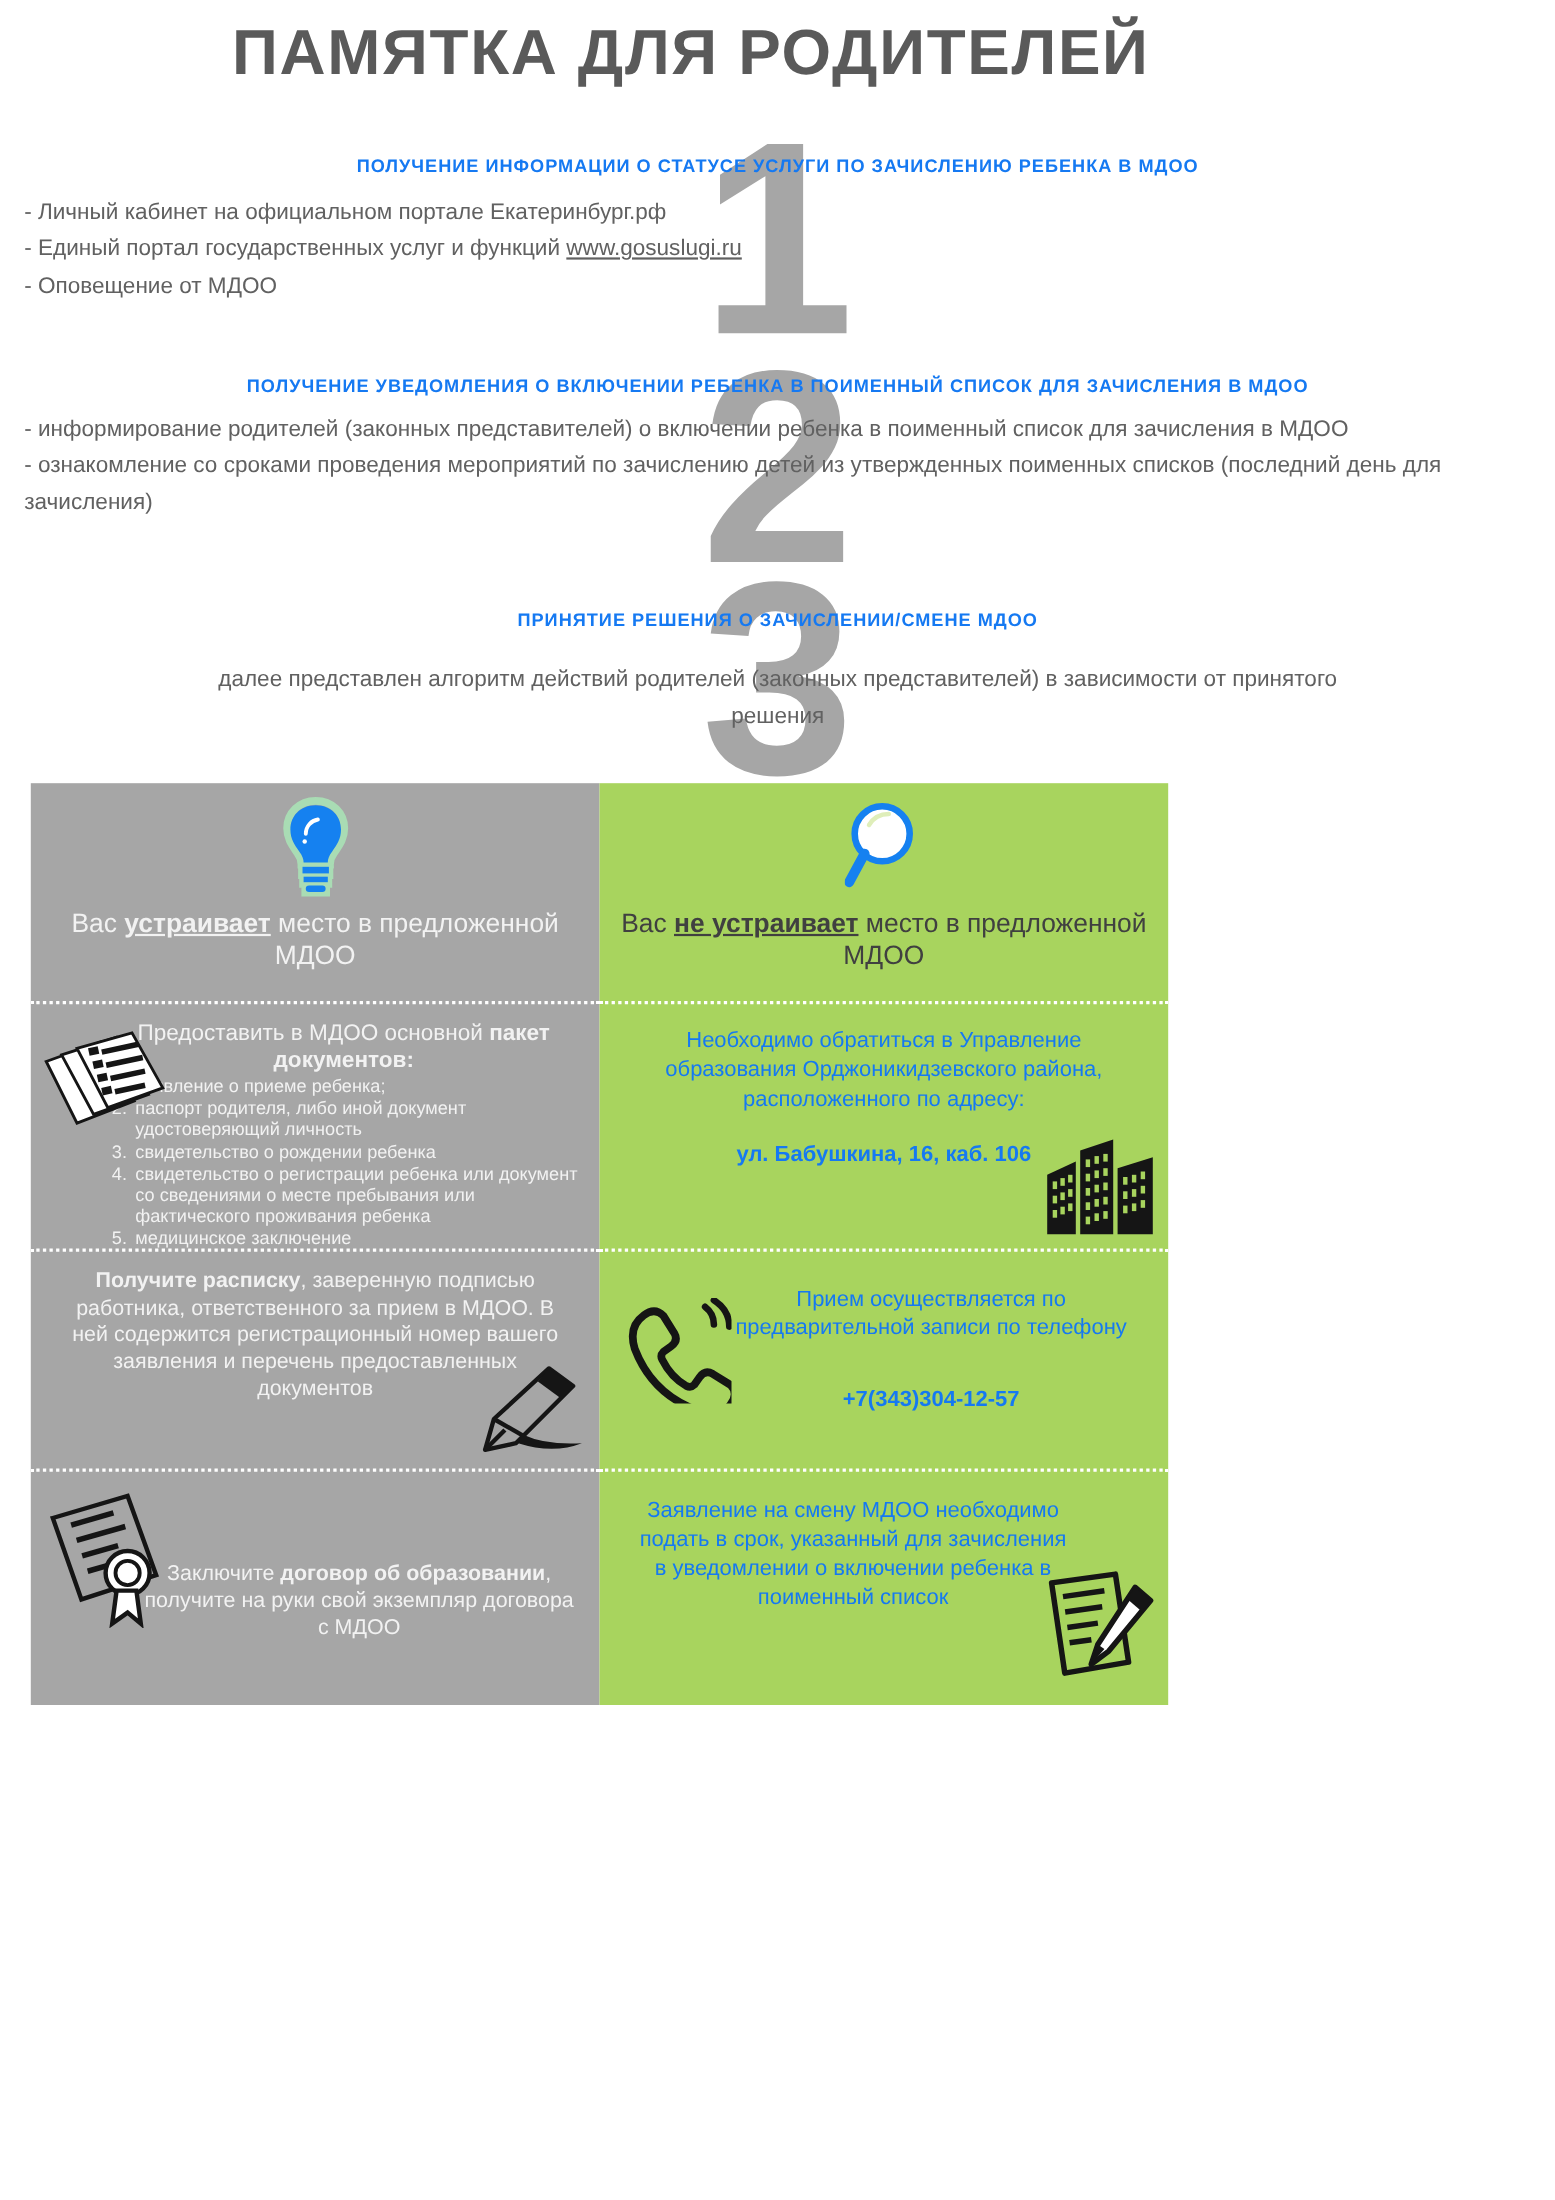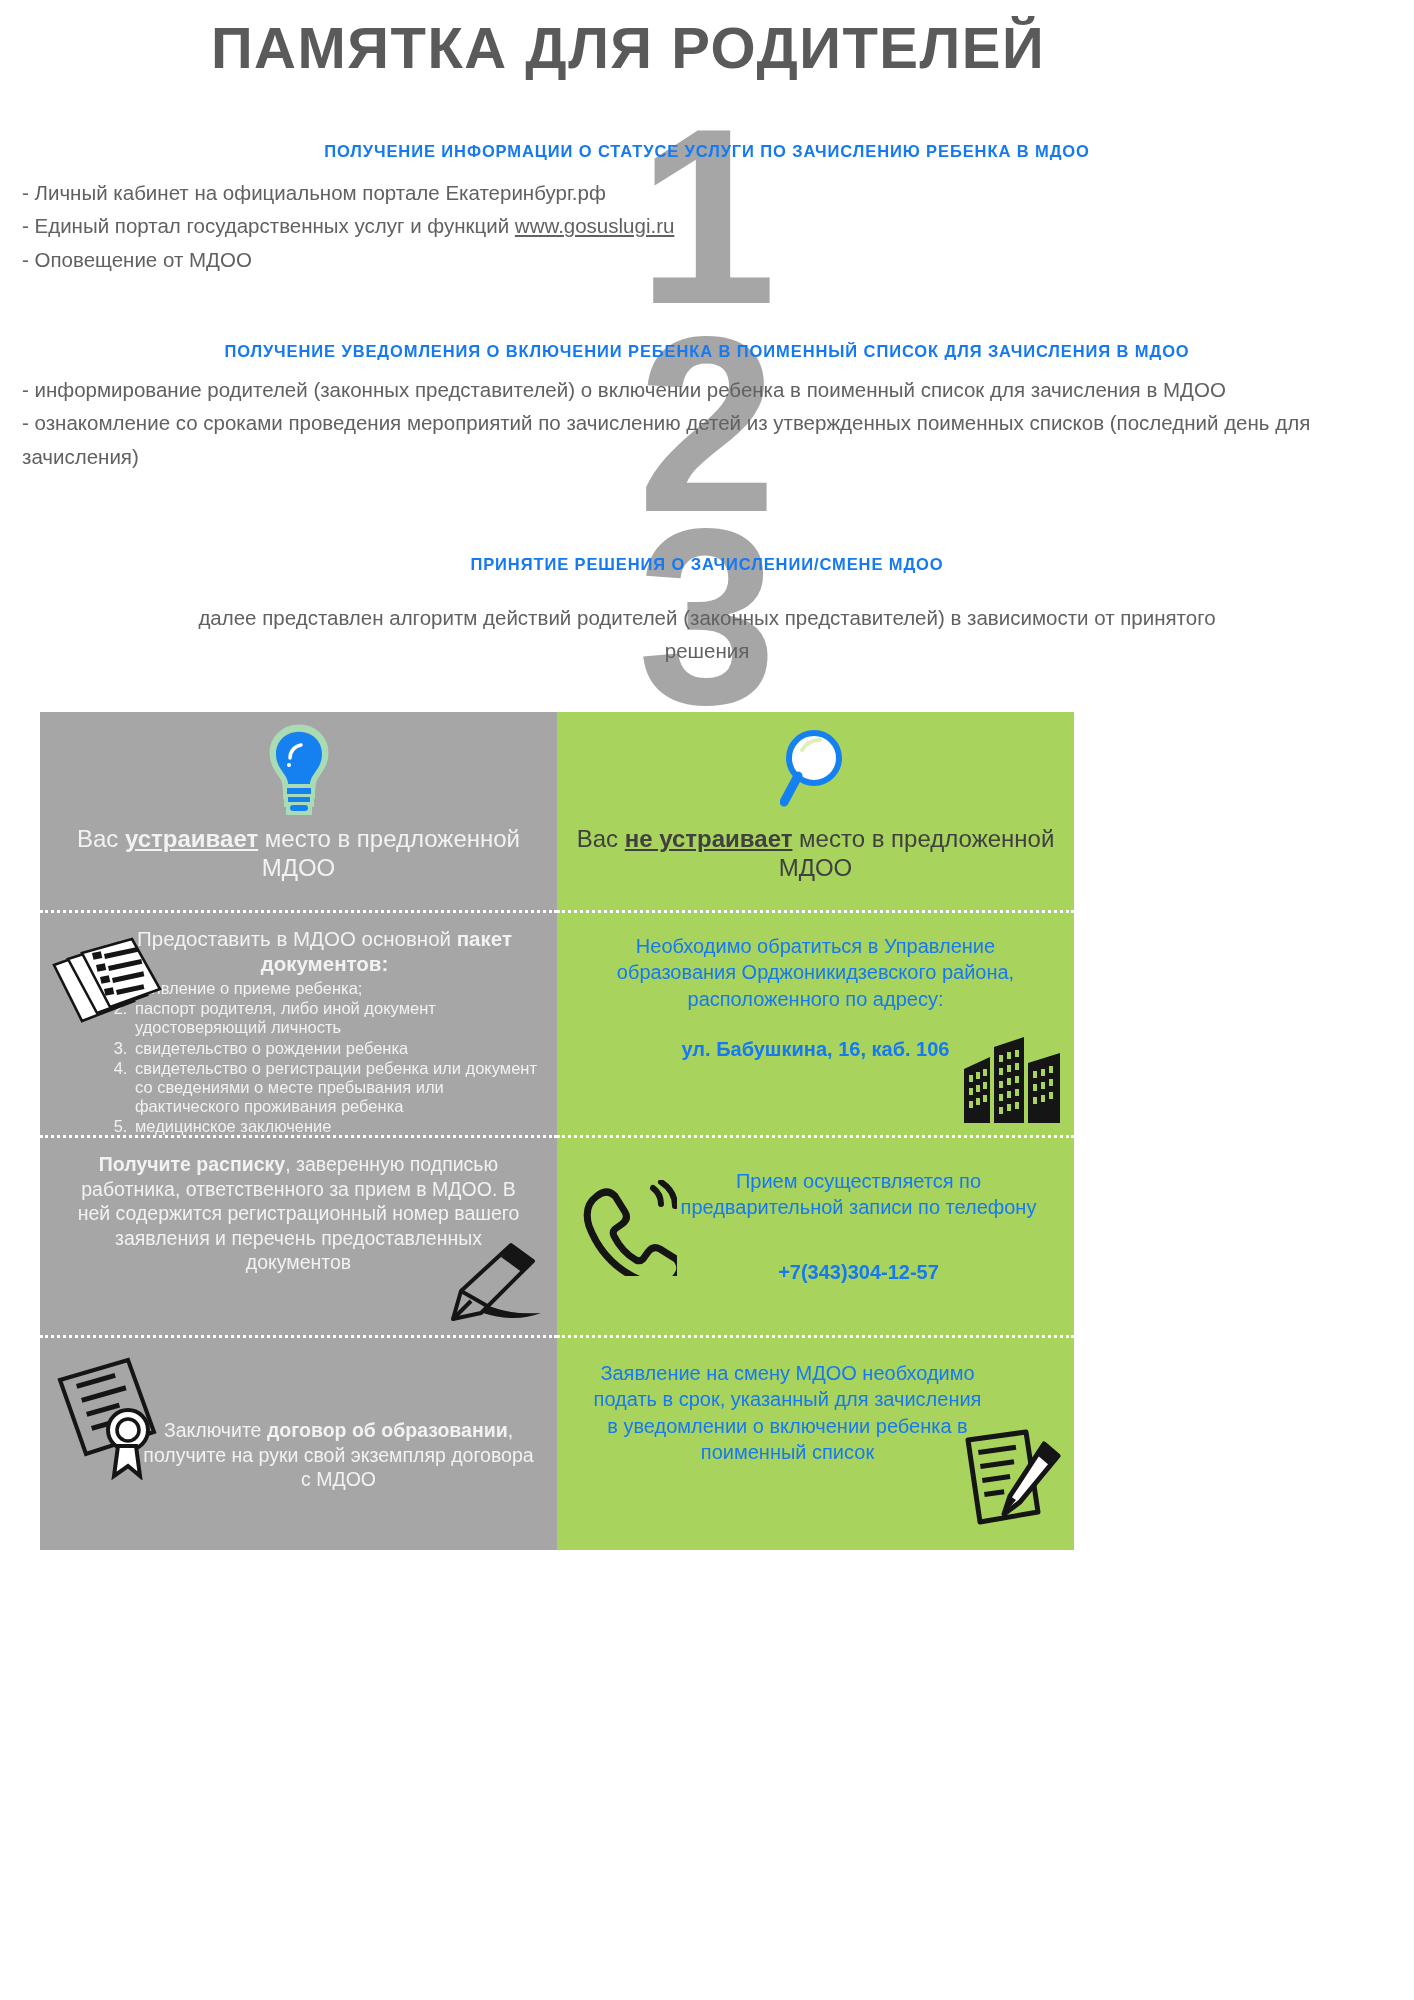--- a/index.html
+++ b/index.html
@@ -78,21 +78,21 @@
   #sec1 { top: 140px; }
   #sec1 .sec-body { margin-top: 14px; }
   #sec2 { top: 340px; }
   #sec2 .sec-body { margin-top: 11px; }
   #sec3 { top: 553px; }
   #sec3 .sec-body { margin-top: 26px; }
 
   
   .panel {
     position: absolute;
-    left: 40px;
+    left: 28px;
     top: 712px;
     width: 1034px;
     z-index: 3;
     display: flex;
   }
   .col { width: 517px; }
   .col-grey  { background: #a6a6a6; }
   .col-green { background: #a8d45e; }
 
   .cell {

